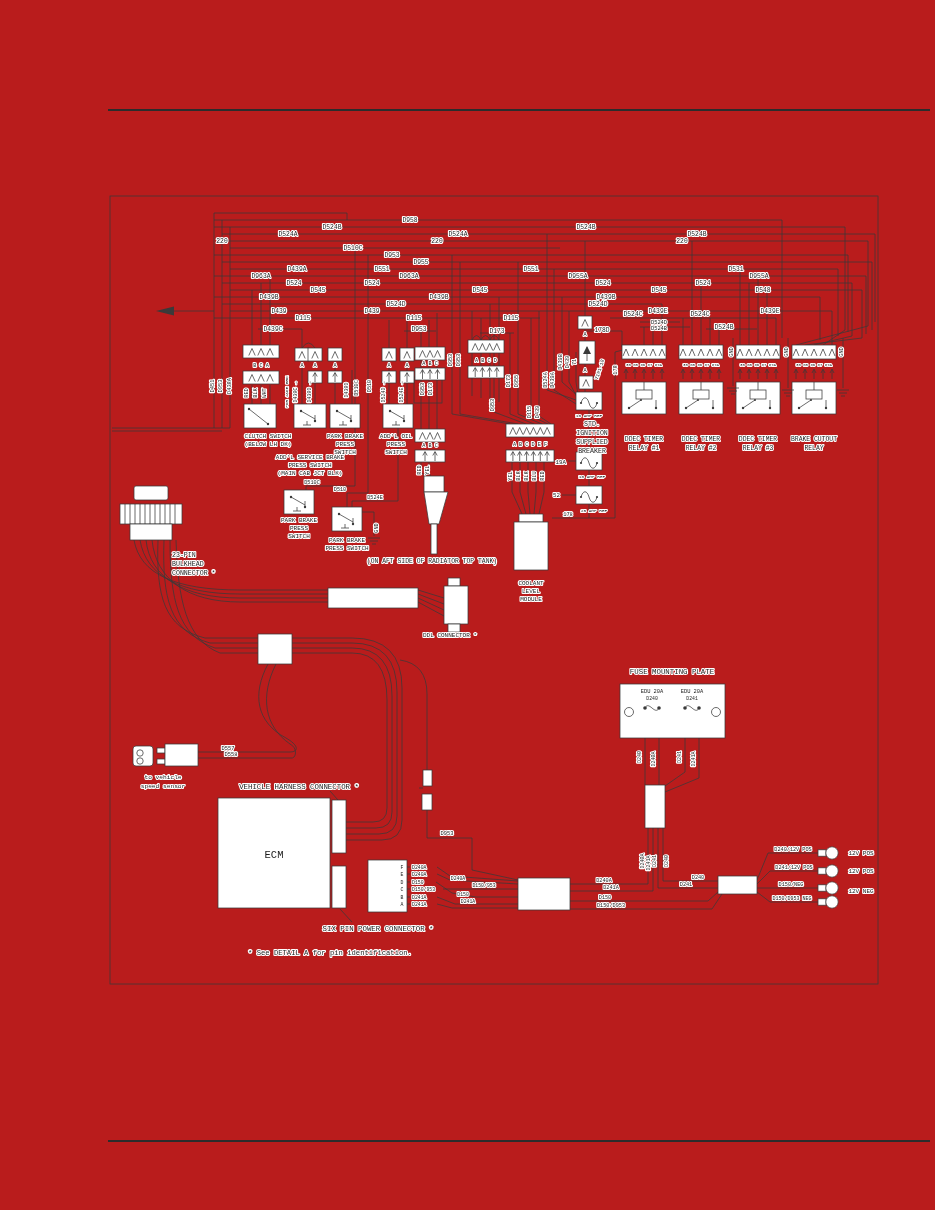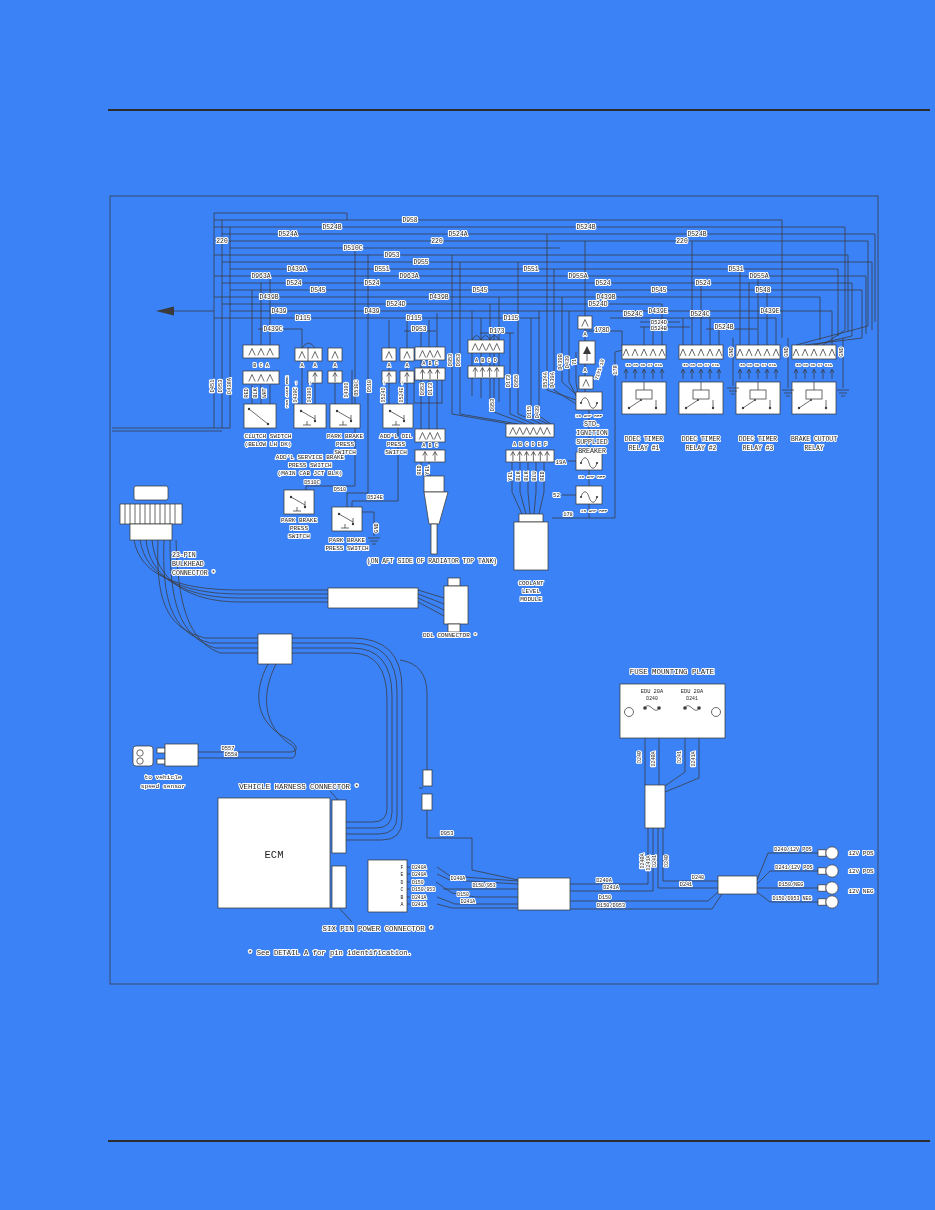--- a/index.html
+++ b/index.html
@@ -1,16 +1,16 @@
 <!DOCTYPE html>
 <html><head>
 <meta charset="utf-8">
 <style>
   html,body{margin:0;padding:0;background:#fff;}
-  #page{position:relative;width:935px;height:1210px;background:#3b82f6;overflow:hidden;}
+  #page{position:relative;width:935px;height:1210px;background:#b91c1c;overflow:hidden;}
   svg{position:absolute;left:0;top:0;}
   svg line,svg path,svg polyline{stroke:#3a3a3a;fill:none;stroke-width:.75;}
   svg rect{stroke:#3a3a3a;fill:#fff;stroke-width:.75;}
   svg circle{stroke:#3a3a3a;fill:#fff;stroke-width:.75;}
   svg .dot{fill:#3a3a3a;stroke:none;}
   svg .nf{fill:none;}
   svg .shape{fill:#fff;stroke:#3a3a3a;stroke-width:.75;}
   svg .solid{fill:#3a3a3a;stroke:none;}
   svg .rule{stroke:#2c2c2c;stroke-width:2;}
   svg text{font-family:"Liberation Mono","DejaVu Sans Mono",monospace;fill:#1c1c1c;

